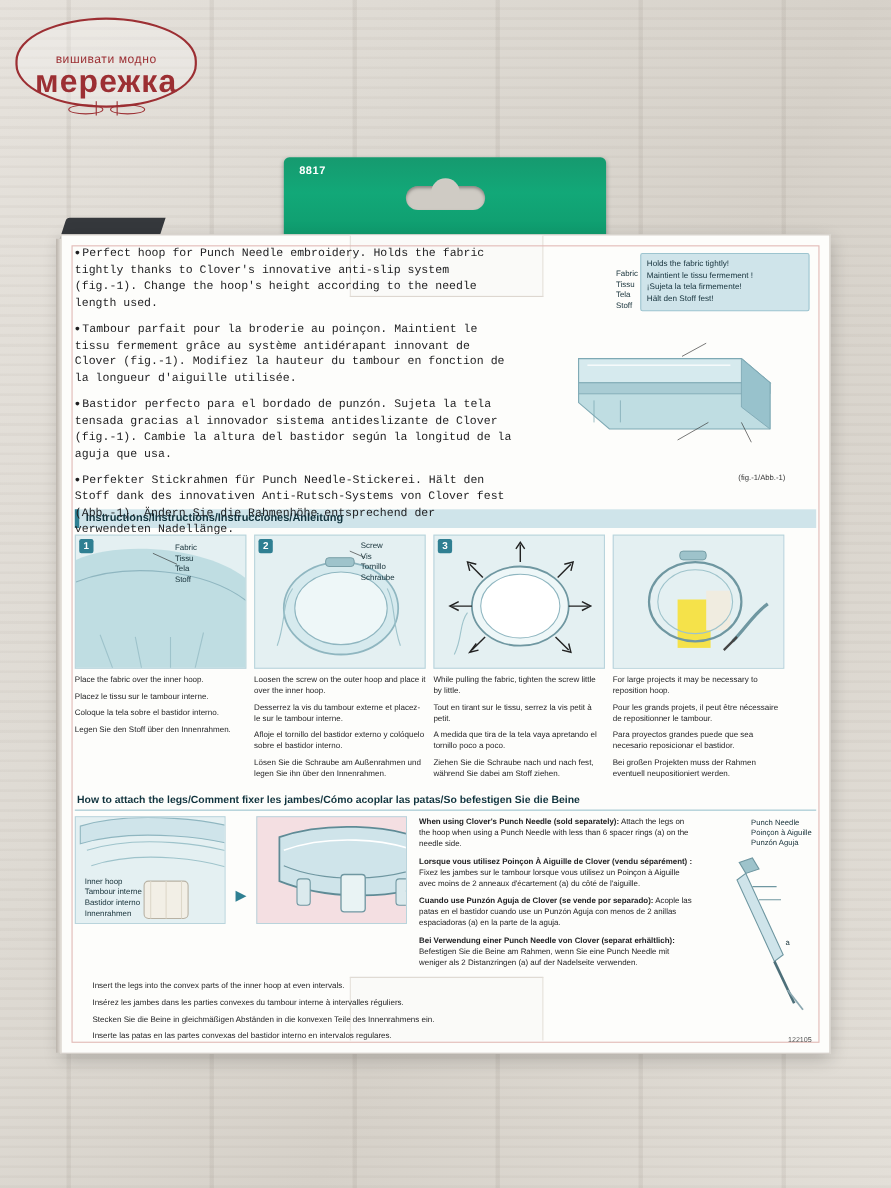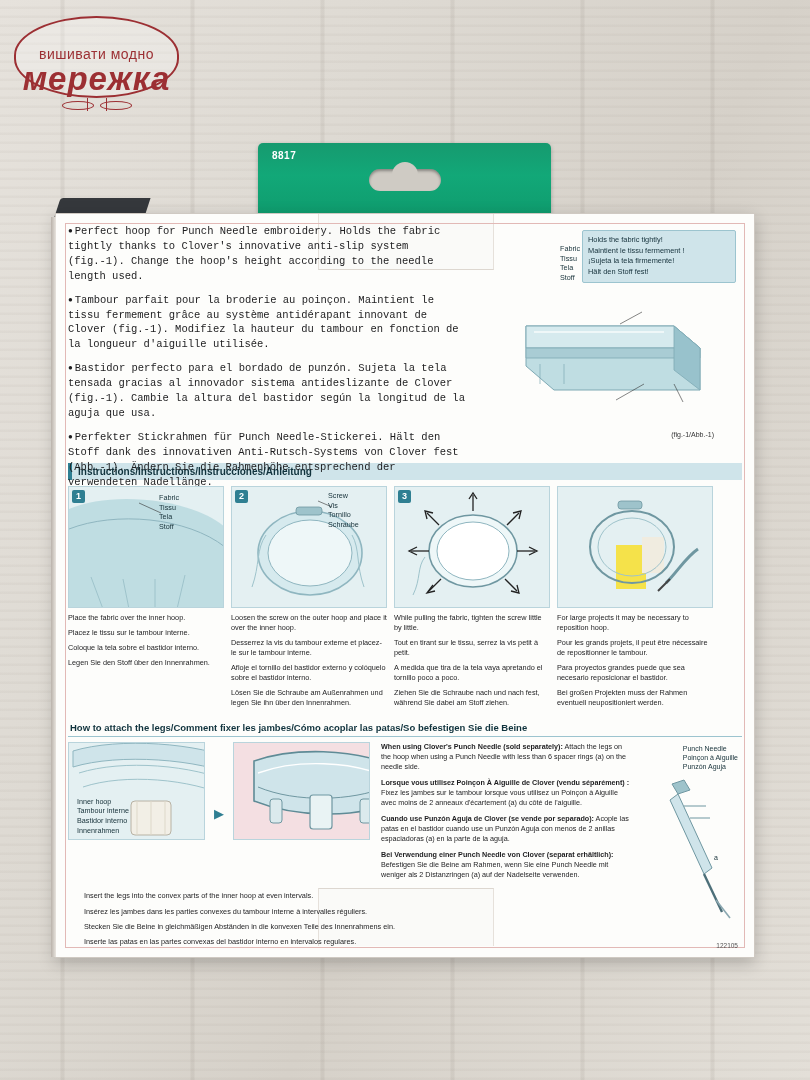--- a/index.html
+++ b/index.html
@@ -32,22 +32,22 @@
   }
 
   
   .logo {
     position:absolute; left:14px; top:16px; width:165px; height:82px;
     border:2px solid #9c2f33; border-radius:50%/48%;
     display:flex; flex-direction:column; align-items:center; justify-content:center;
     color:#9c2f33;
     background: rgba(255,255,255,0.25);
   }
-  .logo .l1 { font-size:14px; letter-spacing:.5px;margin-top:30px; }
-  .logo .l2 { font-size:33px; font-weight:bold; letter-spacing:1px; line-height:1.05;font-style:italic; }
+  .logo .l1 { font-size:11px; letter-spacing:.5px;margin-top:30px; }
+  .logo .l2 { font-size:29px; font-weight:bold; letter-spacing:1px; line-height:1.05; }
   .logo .thread {
     width:72px; height:12px; margin-top:2px; position:relative;
   }
   .logo .thread:before, .logo .thread:after {
     content:""; position:absolute; top:3px; width:30px; height:7px;
     border:1.6px solid #9c2f33; border-radius:50%;
   }
   .logo .thread:before { left:1px; }
   .logo .thread:after  { right:1px; }
   .logo .tbar {

